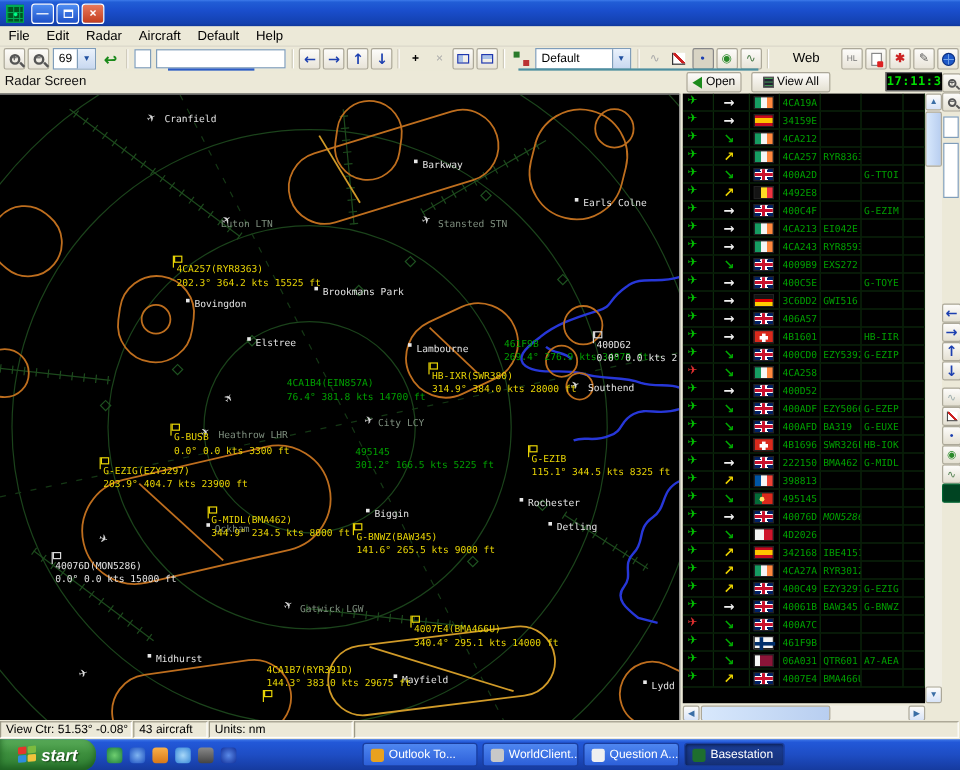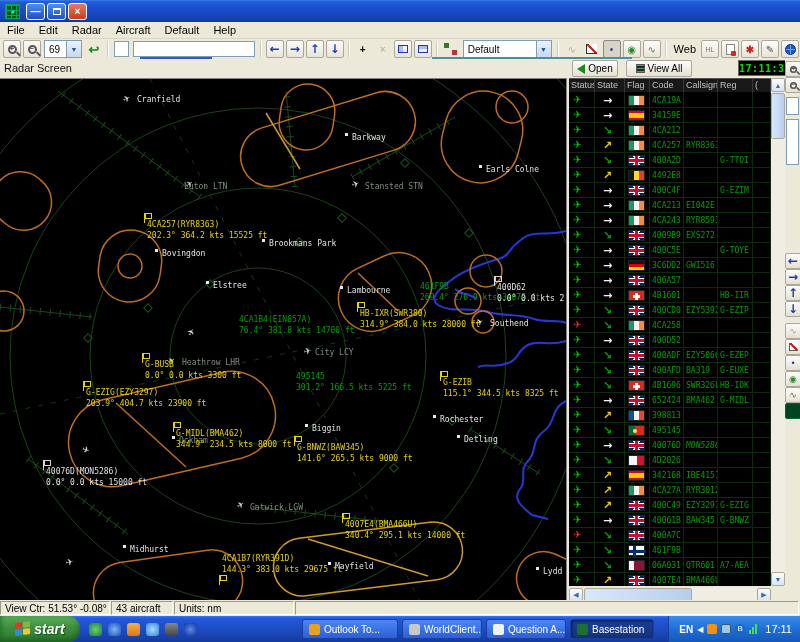--- a/index.html
+++ b/index.html
@@ -253,21 +253,21 @@
     <div class="tb pressed">
         <span style="color:#1C3FB0">•</span>
       </div>
     <div class="tb">
         <span style="color:#2A8A2A">◉</span>
       </div>
     <div class="tb">
         <span style="color:#4A7A4A">∿</span>
       </div>
     <div class="sep"></div>
-    <span style="margin:0 4px;font-size:11px">Web</span>
+    <span style="margin:0 17px;font-size:11px">Web</span>
     <div class="tb">
         <span style="font-size:7px;color:#777">HL</span>
       </div>
     <div class="tb">
         <span class="mini-page">
           <i></i>
         </span>
       </div>
     <div class="tb">
         <b style="color:#C22">✱</b>
@@ -449,29 +449,20 @@
         <div class="rlabel rl-yellow" style="left: 345px; top: 440px;">4007E4(BMA466U)
 340.4° 295.1 kts 14000 ft</div>
         <span class="rflag" style="left: 219px; top: 496px; color: rgb(232, 212, 5);"></span>
         <div class="rlabel rl-yellow" style="left: 222px; top: 474px;">4CA1B7(RYR391D)
 144.3° 383.0 kts 29675 ft</div>
       </div>
   </div>
 
   <div class="panelwrap">
     <div class="grid">
-      <div class="gridhead" id="gridhead">
-          <span class="gh" style="width: 26px;">Status</span>
-          <span class="gh" style="width: 30px;">State</span>
-          <span class="gh" style="width: 25px;">Flag</span>
-          <span class="gh" style="width: 34px;">Code</span>
-          <span class="gh" style="width: 34px;">Callsign</span>
-          <span class="gh" style="width: 35px;">Reg</span>
-          <span class="gh" style="width: 18px;">(</span>
-        </div>
       <div id="gridbody">
           <div class="grow">
             <span class="gc" style="width: 26px;">
               <span class="st-plane plane-ok">✈</span>
             </span>
             <span class="gc" style="width: 30px;">
               <span class="arr arr-level">→</span>
             </span>
             <span class="gc" style="width: 25px;">
               <span class="flag fl-ie"></span>
@@ -769,21 +760,21 @@
           <div class="grow">
             <span class="gc" style="width: 26px;">
               <span class="st-plane plane-ok">✈</span>
             </span>
             <span class="gc" style="width: 30px;">
               <span class="arr arr-level">→</span>
             </span>
             <span class="gc" style="width: 25px;">
               <span class="flag fl-gb"></span>
             </span>
-            <span class="gc txt" style="width: 34px;">652424</span>
+            <span class="gc txt" style="width: 34px;">222150</span>
             <span class="gc txt" style="width: 34px;">BMA462</span>
             <span class="gc txt" style="width: 35px;">G-MIDL</span>
             <span class="gc" style="width: 18px;"></span>
           </div>
           <div class="grow">
             <span class="gc" style="width: 26px;">
               <span class="st-plane plane-ok">✈</span>
             </span>
             <span class="gc" style="width: 30px;">
               <span class="arr arr-climb">↗</span>
@@ -1045,27 +1036,14 @@
         </div>
         <div class="task" style="width: 80px;">
           <span class="ticon" style="background: rgb(240, 240, 240);"></span>
           <span>Question A...</span>
         </div>
         <div class="task active" style="width: 84px;">
           <span class="ticon" style="background: rgb(30, 110, 46);"></span>
           <span>Basestation</span>
         </div>
       </div>
-    <div class="tray">
-      <span class="en">EN</span>
-      <span style="color:#fff;font-size:8px">◀</span>
-      <span class="tico" style="background:#F29111"></span>
-      <span class="tico" style="background:#9CC8F0;border:1px solid #456"></span>
-      <span class="tico" style="background:#1668C8;border-radius:50%;color:#fff;font-size:8px;text-align:center;line-height:10px">B</span>
-      <span class="bars">
-          <i style="height:4px"></i>
-          <i style="height:7px"></i>
-          <i style="height:10px"></i>
-        </span>
-      <span class="time">17:11</span>
-    </div>
   </div>
 </div>
 
 </body></html>

